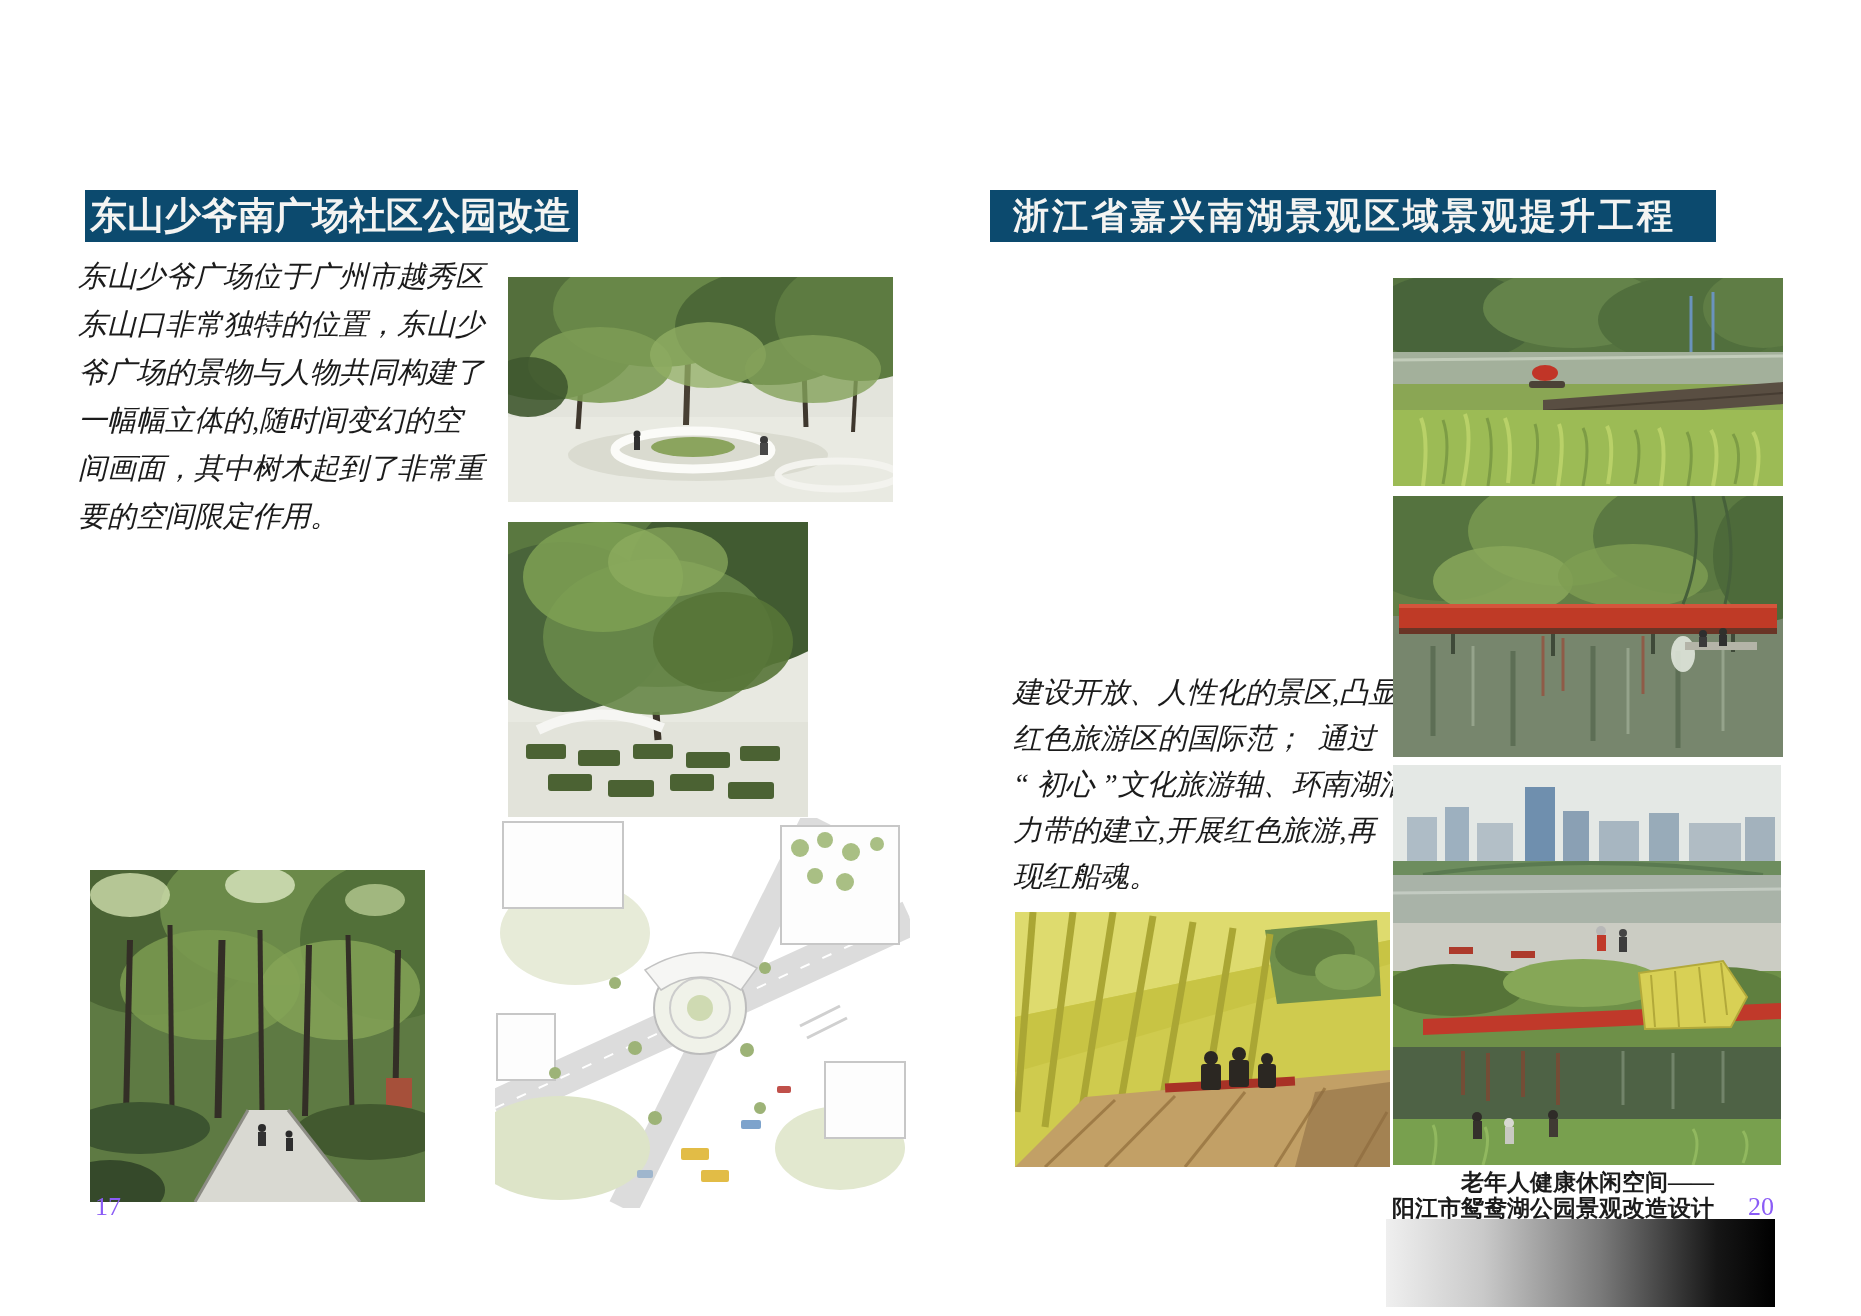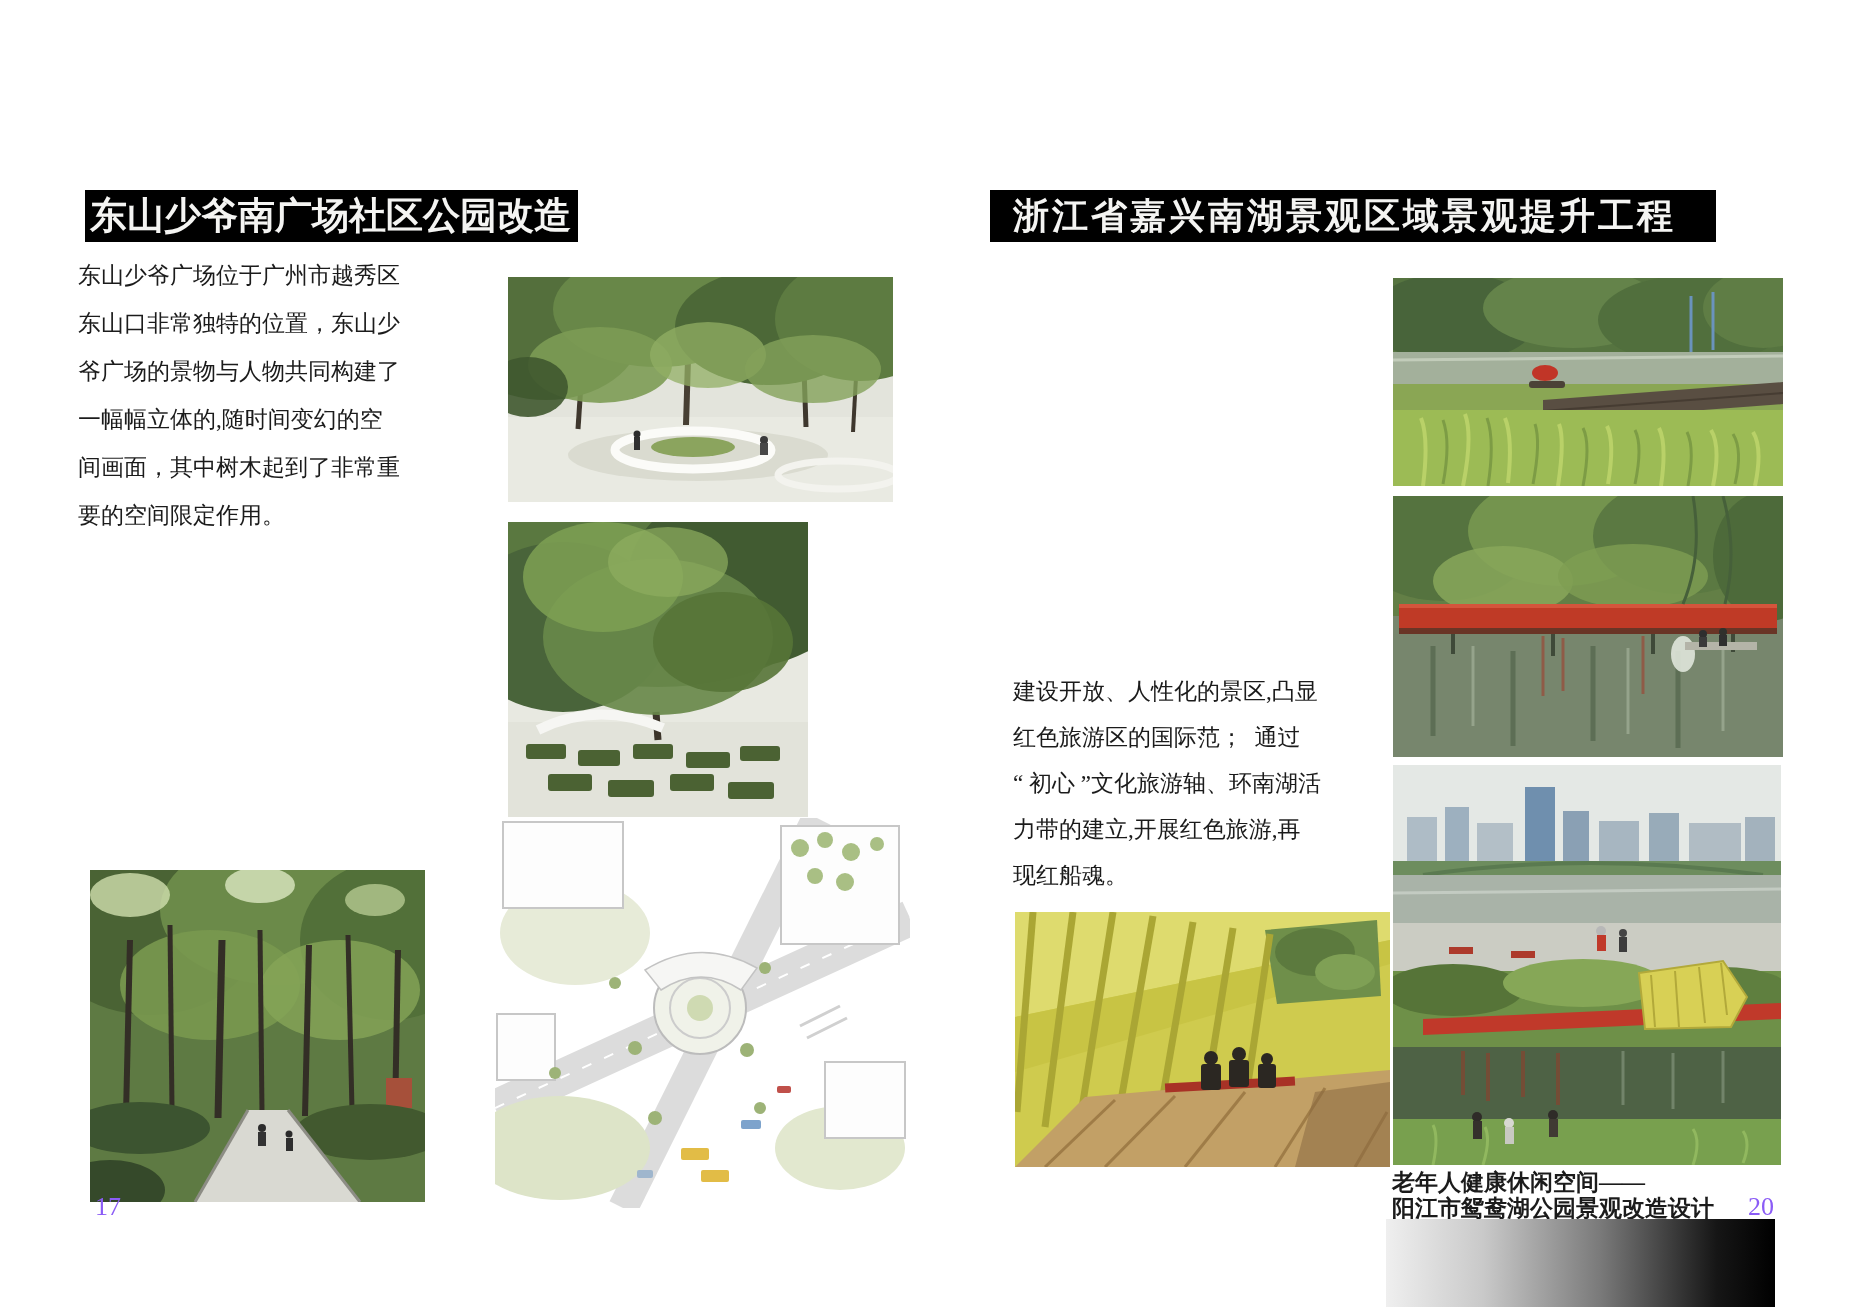--- a/index.html
+++ b/index.html
@@ -6,45 +6,47 @@
   .page{
     position:relative;
     width:1861px;height:1316px;
     background:#ffffff;
     overflow:hidden;
     font-family:"Liberation Serif","DejaVu Serif",serif;
     color:#1b1b1b;
   }
   .title-bar{
     position:absolute;
-    background:#000000;
+    background:#0c4a6e;
     color:#f4f4f2;
     height:52px;
     display:flex;align-items:center;
     font-size:37px;
     font-weight:600;
     white-space:nowrap;
     overflow:hidden;
   }
   .title-bar.left{left:85px;top:190px;width:488px;padding-left:5px;letter-spacing:0px;}
   .title-bar.right{left:990px;top:190px;width:703px;padding-left:23px;letter-spacing:3px;font-size:36px;}
   .body-text{
     position:absolute;
-    font-size:23px;
+    font-size:29px;
     line-height:48px;
     white-space:pre;
     letter-spacing:0px;
+    font-style:italic;
   }
   .body-text.rt{line-height:46px;}
   .caption{
     position:absolute;
     left:1392px;top:1170px;
     font-size:23px;line-height:26px;
     font-weight:700;
     white-space:pre;
+    text-align:right;
   }
   .pagenum{position:absolute;font-size:26px;color:#8b5cf6;}
   .pagenum.p17{left:95px;top:1192px;}
   .pagenum.p18{left:1748px;top:1192px;}
   .photo{position:absolute;overflow:hidden;}
   .photo svg{display:block;}
   .gradient-bar{
     position:absolute;
     left:1386px;top:1219px;width:389px;height:88px;
     background:linear-gradient(90deg,#efefef 0%,#c9c9c9 25%,#7a7a7a 55%,#161616 85%,#000000 100%);

